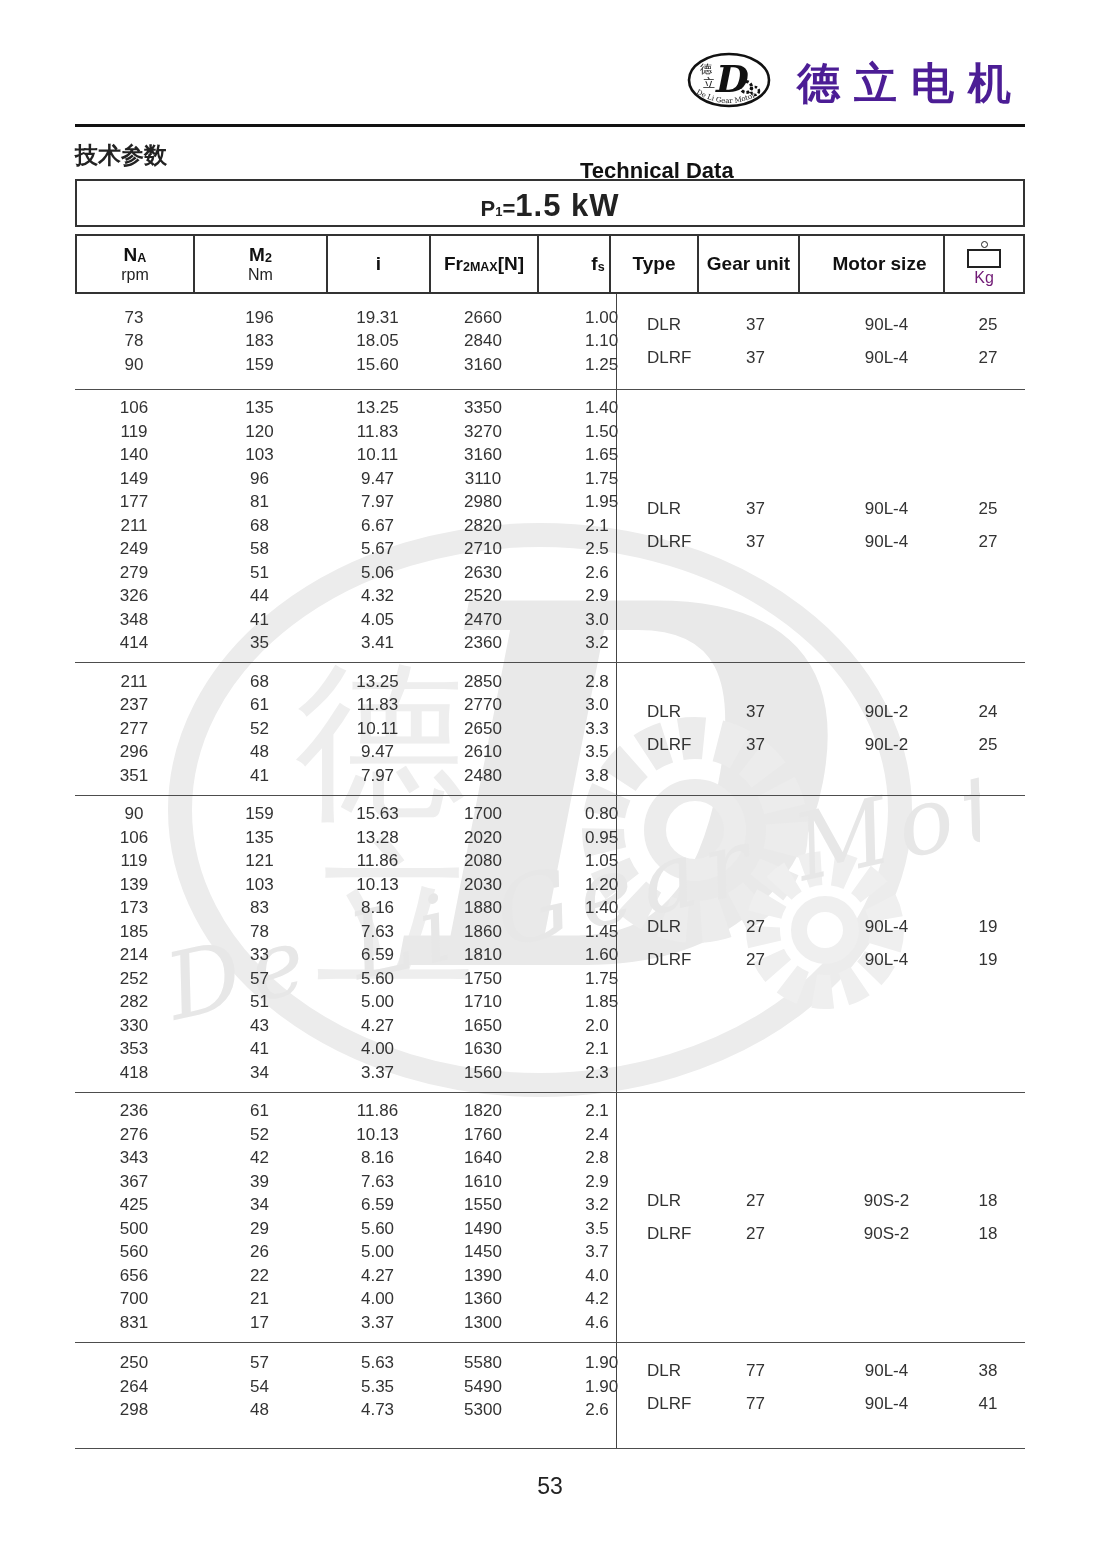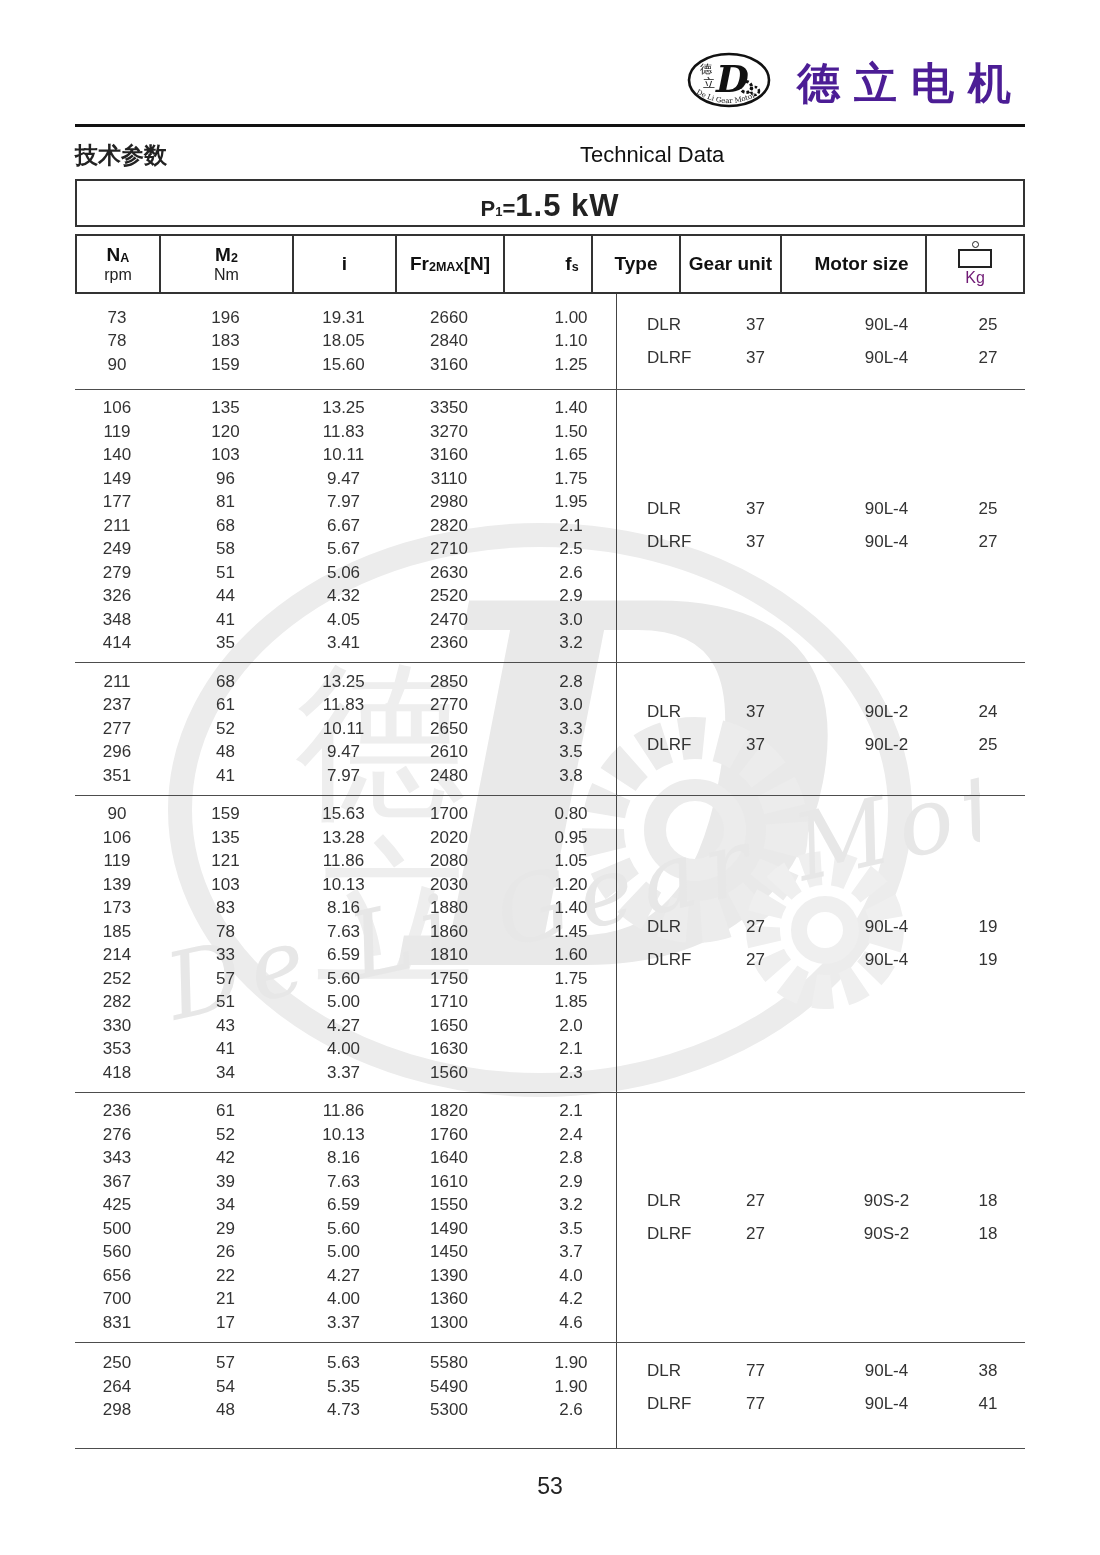--- a/index.html
+++ b/index.html
@@ -10,43 +10,43 @@
   }
   .watermark { position:absolute; left:120px; top:500px; z-index:0; pointer-events:none; }
   .content { position:absolute; left:75px; top:0; width:950px; z-index:1; }
 
   
   .logo-row { margin-top:50px; height:68px; display:flex; justify-content:flex-end; align-items:center; gap:22px; }
   .brand { font-family:"DejaVu Serif", serif; font-weight:bold; font-size:43px; letter-spacing:14px; color:#4c1d95; white-space:nowrap; }
   .top-rule { margin-top:6px; border-top:3px solid #111; }
   .subheader { position:relative; margin-top:13px; height:32px; }
   .sec-cn { position:absolute; left:0; top:0; font-size:23px; font-weight:bold; color:#222; }
-  .sec-en { position:absolute; left:505px; top:2px; font-size:22px; font-weight:normal; color:#111; }
+  .sec-en { position:absolute; left:505px; top:18px; font-size:22px; font-weight:bold; color:#111; }
 
   
   .title-box { margin-top:7px; height:48px; border:2px solid #333; display:flex; justify-content:center; align-items:baseline; padding-top:7px; }
   .tb-p { font-size:22px; font-weight:bold; }
   .tb-sub { font-size:13px; font-weight:bold; }
   .tb-val { font-size:31px; font-weight:bold; letter-spacing:1px; }
 
   
   .thead { margin-top:7px; display:flex; border:2px solid #333; height:60px; }
   .hcell { border-right:2px solid #333; display:flex; flex-direction:column; justify-content:center; align-items:center; line-height:1.12; }
   .hcell:last-child { border-right:none; flex:1; }
   .hline1 { font-weight:bold; font-size:19px; color:#111; }
   .hsub { font-size:12.5px; font-weight:bold; vertical-align:-1px; }
   .hunit { font-size:16px; color:#222; }
   .kg-icon { display:flex; flex-direction:column; align-items:center; margin-bottom:1px; }
   .kg-knob { width:7px; height:7px; border:1.5px solid #222; border-radius:50%; margin-bottom:1px; background:#fff; }
   .kg-body { width:34px; height:19px; border:2px solid #222; background:#fff; }
   .kg-label { font-size:16px; color:#701a75; }
 
   
-  .c-na { width:84px; } .c-m2 { width:133px; } .c-i { width:103px; }
-  .c-fr { width:108px; } .c-fs { width:88px;padding-left:48px; }
+  .c-na { width:118px; } .c-m2 { width:133px; } .c-i { width:103px; }
+  .c-fr { width:108px; } .c-fs { width:72px;padding-left:48px; }
   .c-type { width:88px; } .c-gear { width:101px; } .c-motor { width:145px;padding-left:16px; } .c-kg { width:74px; }
 
   
   .tbody { }
   .group { display:flex; align-items:stretch; border-bottom:1.6px solid #4d4d4d; }
   .gleft { width:542px; border-right:1.6px solid #444; padding:7px 0; }
   .gright { flex:1; display:flex; flex-direction:column; justify-content:center; gap:5px; }
   .group:nth-child(1) .gleft { padding:12px 0; }
   .group:nth-child(6) .gleft { padding:9px 0 26px 0; }
   .group:nth-child(6) .gright { padding-bottom:16px; }

